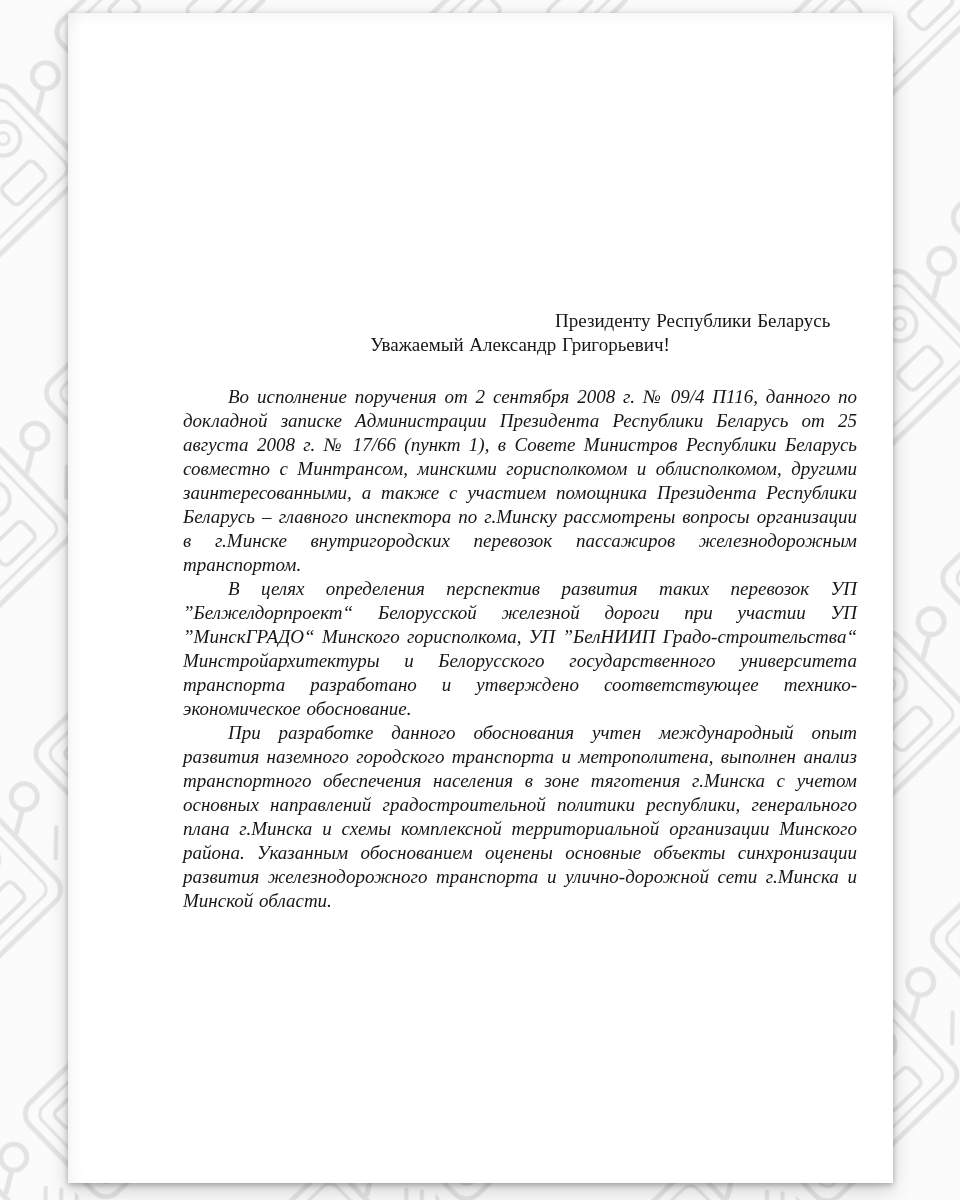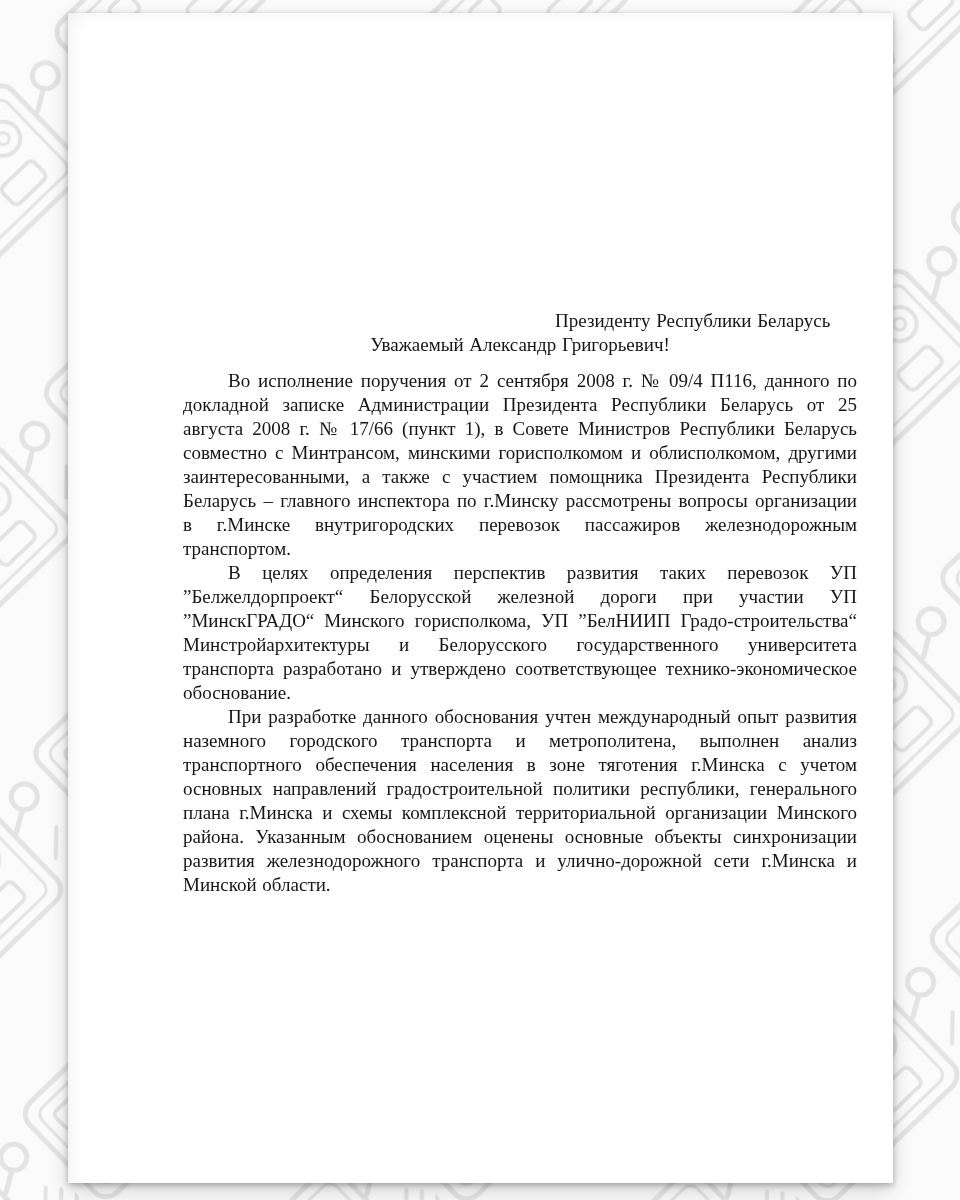--- a/index.html
+++ b/index.html
@@ -47,21 +47,21 @@
   .subject {
     margin-top: 14px;
     width: 414px;
     text-align: justify;
   }
   .salutation {
     margin-top: 25px;
     text-align: center;
     font-family: Liberation Serif, serif;
   }
-  .body-block { margin-top: 12px; }
+  .body-block { margin-top: 28px; font-style: italic; }
   .body-block p {
     text-align: justify;
     text-indent: 45px;
   }
 </style>
 </head>
 <body>
 
 <div class="viewport">
 

